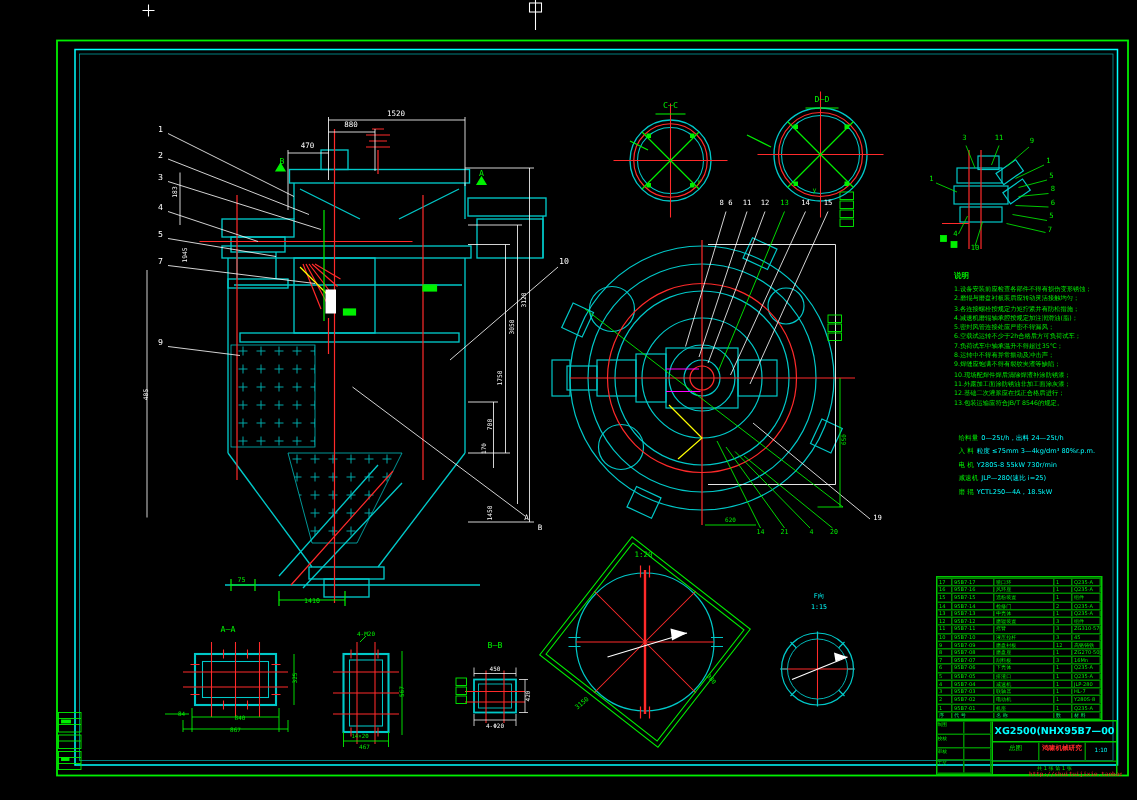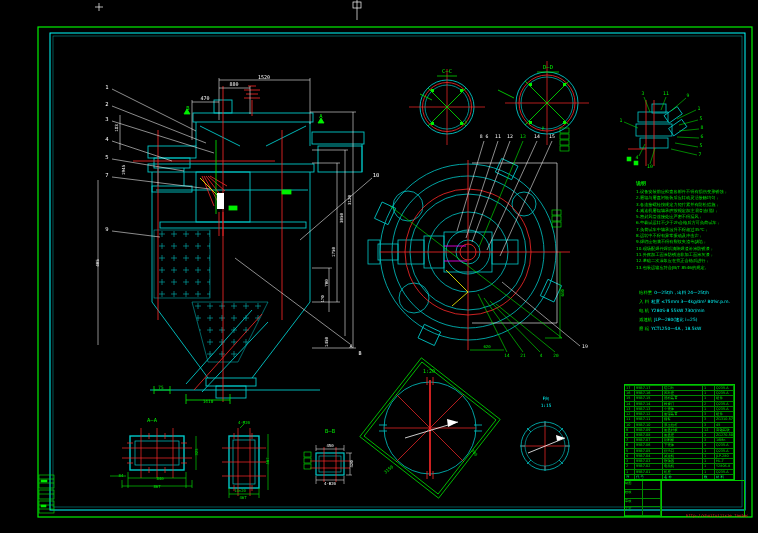--- a/index.html
+++ b/index.html
@@ -537,17 +537,26 @@
         </div>
         <div class="trow">
           <span>审核</span>
           <span></span>
         </div>
         <div class="trow">
           <span>工艺</span>
           <span></span>
         </div>
       </div>
+  <div class="tmain">
+    <div class="dno">XG2500(NHX95B7—00</div>
+    <div class="mid">
+      <div class="sub">总图</div>
+      <div class="comp">鸿啸机械研究</div>
+      <div class="scale">1:10</div>
+    </div>
+    <div class="bot">共 1 张  第 1 张</div>
+  </div>
 </div>
 
 <span id="url">http://shuituijixie.taobao.com/</span>
 
 </div>
 
 </body></html>

